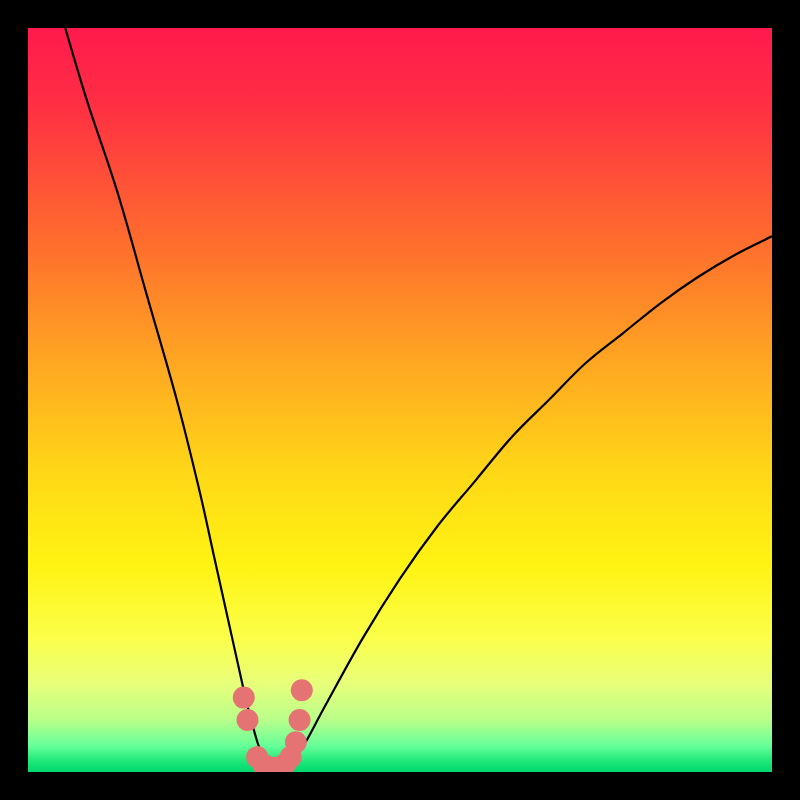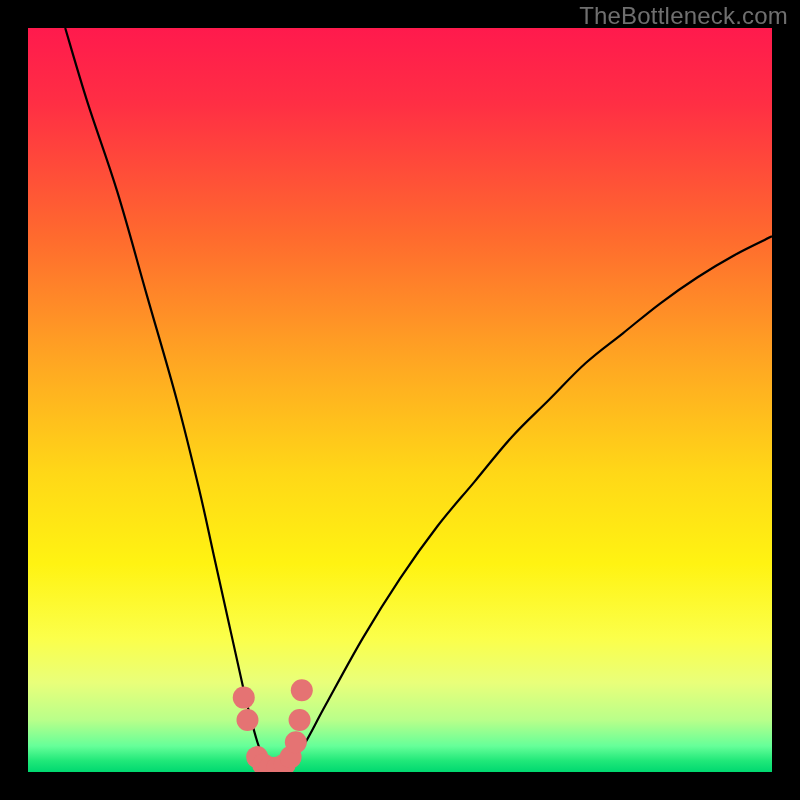--- a/index.html
+++ b/index.html
@@ -43,21 +43,20 @@
     font-weight: 500;
     letter-spacing: 0.2px;
     user-select: none;
   }
 </style>
 </head>
 <body>
 
 <div class="frame">
 
-  <div class="watermark">TheBottleneck.com</div>
 
   <div class="plot-area">
 
     <svg class="gradient-bg" viewBox="0 0 744 744" preserveAspectRatio="none">
       <defs>
         <linearGradient id="bgGrad" x1="0" y1="0" x2="0" y2="1">
             <stop offset="0%" stop-color="#ff1a4d"></stop>
             <stop offset="10%" stop-color="#ff2e44"></stop>
             <stop offset="28.000000000000004%" stop-color="#ff6a2e"></stop>
             <stop offset="45%" stop-color="#ffa722"></stop>

